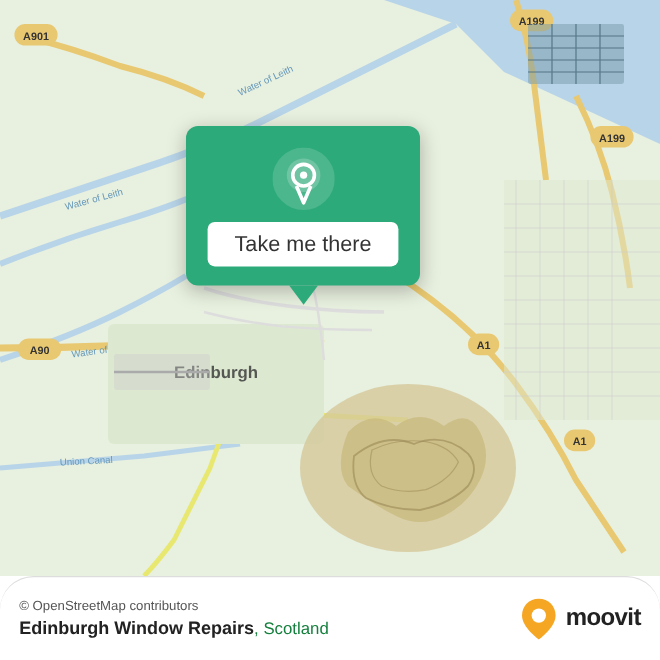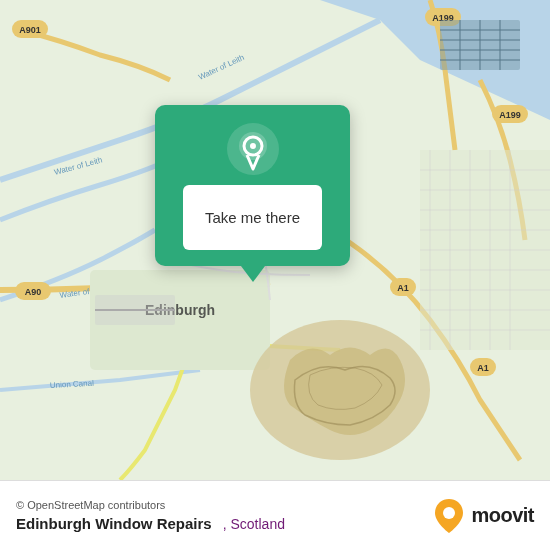--- a/index.html
+++ b/index.html
@@ -59,37 +59,38 @@
       width: 52px;
       height: 52px;
       margin-bottom: 10px;
     }
 
     #take-me-there-btn {
       background: white;
       color: #333;
       border: none;
       border-radius: 6px;
-      padding: 24px 22px;
-      font-size: 15px;
+      padding: 8px 22px;
+      font-size: 18px;
       font-weight: 500;
       cursor: pointer;
       white-space: nowrap;
     }
 
     
     #bottom-bar {
       width: 550px;
       height: 70px;
       background: white;
       border-top: 1px solid #ddd;
       display: flex;
       align-items: center;
       justify-content: space-between;
       padding: 0 16px;
+      border-radius: 28px;
     }
 
     #bottom-left {
       display: flex;
       flex-direction: column;
       gap: 4px;
     }
 
     #osm-credit {
       font-size: 11px;
@@ -97,22 +98,22 @@
     }
 
     #place-name {
       font-size: 15px;
       font-weight: 600;
       color: #222;
     }
 
     #place-region {
       font-size: 14px;
-      color: #701a75;
-      margin-left: 11px;
+      color: #15803d;
+      margin-left: 0;
       font-weight: normal;
     }
 
     #moovit-logo {
       display: flex;
       align-items: center;
       gap: 6px;
       justify-content: flex-end;
     }
 

